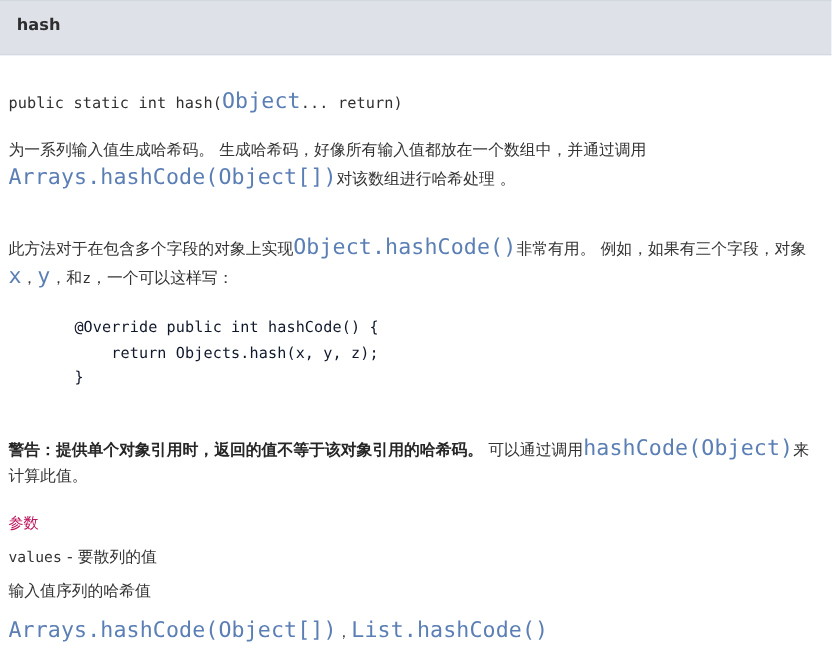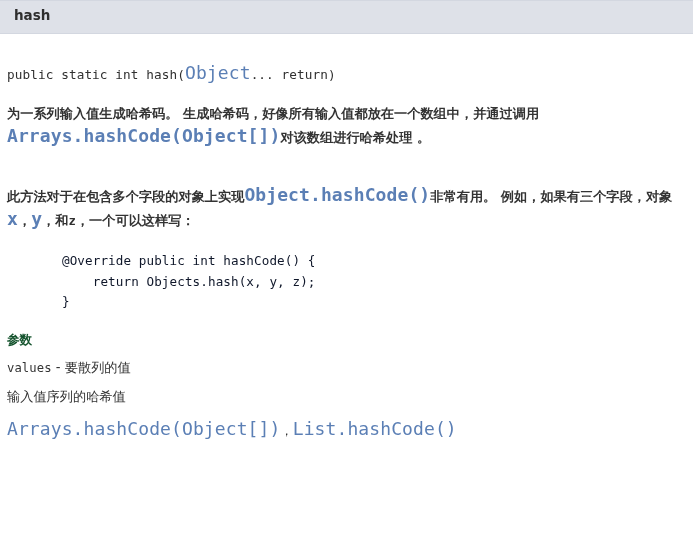--- a/index.html
+++ b/index.html
@@ -19,21 +19,21 @@
   .page {
     position: relative;
     width: 693px;
     height: 542px;
     background: #fff;
   }
 
   
   .member-header {
     box-sizing: border-box;
-    height: 34px;
+    height: 46px;
     background: #dee1e8;
     border: 1px solid #d3d7e0;
     border-left: none;
     border-right: none;
     display: flex;
     align-items: center;
     padding: 0 0 4px 14px;
   }
   .member-header .title {
     font-size: 13.5px;
@@ -55,21 +55,20 @@
     margin-bottom: 0;
     white-space: pre;
     letter-spacing: 0.1px;
   }
 
   p.para {
     font-size: 13.2px;
     line-height: 22px;
     margin: 20px 0 0 0;
     color: #333333;
-    font-weight: bold;
   }
   p.para.tight { margin-top: 35px; }
 
   code, .mono {
     font-family: "DejaVu Sans Mono", "Liberation Mono", monospace;
     font-size: 12.2px;
     letter-spacing: 0.1px;
     margin-top: 32px;
   }
   .lnk {
@@ -100,22 +99,22 @@
   p.warning {
     font-size: 13.2px;
     line-height: 22px;
     margin: 38px 0 0 0;
     color: #333333;
   }
   p.warning b { font-weight: bold; color: #262626; }
 
   h4.section {
     font-size: 12.6px;
-    font-weight: bold;
-    color: #14532d;
+    font-weight: normal;
+    color: #be185d;
     margin: 18px 0 0 0;
     line-height: 18px;
   }
   p.section-body {
     font-size: 13.2px;
     line-height: 20px;
     margin: 9px 0 0 0;
     color: #333333;
   }
   h4.section.seealso { margin-top: 25px; }
@@ -135,20 +134,21 @@
     <div class="sig"><span>public static int hash(</span><a href="#" class="lnk">Object</a><span>... return)</span></div>
 
     <p class="para"><span>为一系列输入值生成哈希码。 生成哈希码，好像所有输入值都放在一个数组中，并通过调用</span><a href="#" class="lnk">Arrays.hashCode(Object[])</a><span>对该数组进行哈希处理 。</span></p>
 
     <p class="para tight"><span>此方法对于在包含多个字段的对象上实现</span><a href="#" class="lnk">Object.hashCode()</a><span>非常有用。 例如，如果有三个字段，对象</span><a href="#" class="lnk">x</a><span>，</span><a href="#" class="lnk">y</a><span>，和</span><span class="lnk-dark">z</span><span>，一个可以这样写：</span></p>
 
     <pre class="codeblock">@Override public int hashCode() {
     return Objects.hash(x, y, z);
 }</pre>
 
+    <p class="warning"><b>警告：提供单个对象引用时，返回的值不等于该对象引用的哈希码。</b><span> 可以通过调用</span><a href="#" class="lnk">hashCode(Object)</a><span>来计算此值。</span></p>
 
     <h4 class="section">参数</h4>
     <p class="section-body"><span class="mono">values</span><span> - </span><span>要散列的值</span></p>
 
     <p class="section-body">输入值序列的哈希值</p>
 
     <p class="section-body seealso-body"><a href="#" class="lnk">Arrays.hashCode(Object[])</a><span class="mono">，</span><a href="#" class="lnk">List.hashCode()</a></p>
 
   </div>
 </div>

